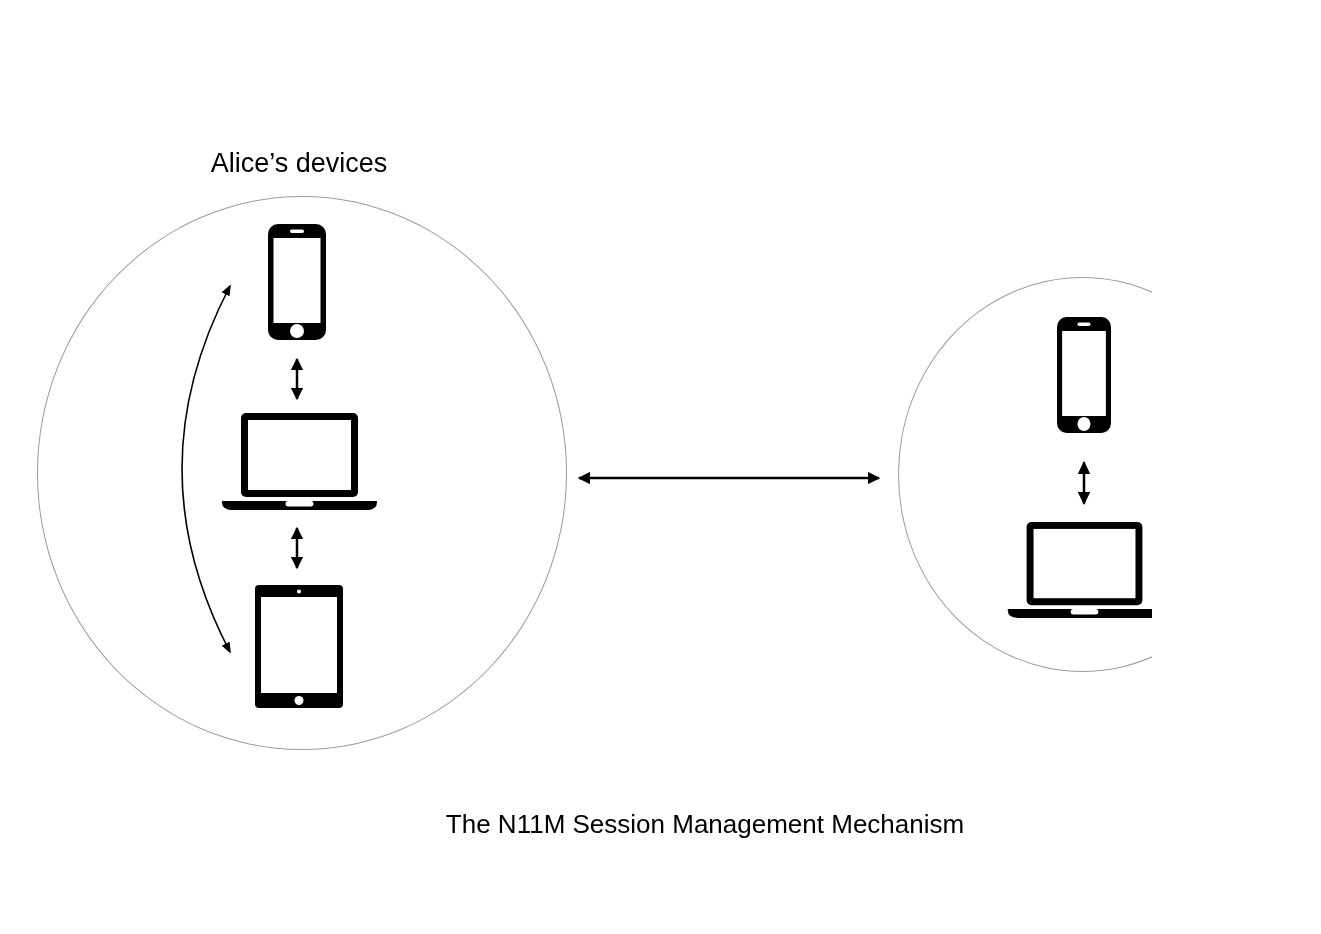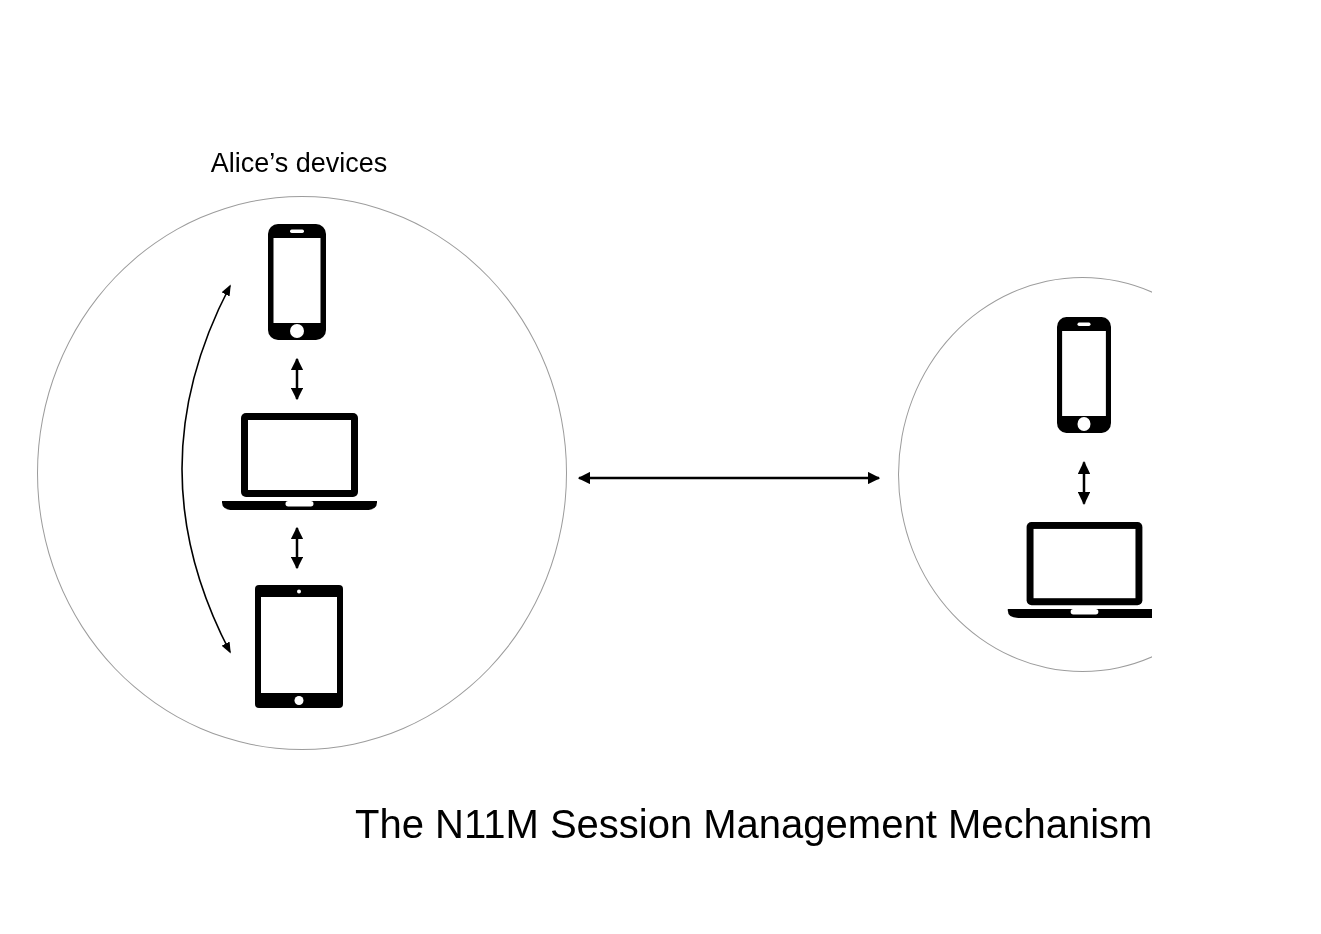--- a/index.html
+++ b/index.html
@@ -23,21 +23,21 @@
     position: absolute;
     text-align: center;
     font-size: 27px;
     line-height: 32px;
     color: #000000;
     white-space: nowrap;
   }
   .caption {
     position: absolute;
     text-align: center;
-    font-size: 40px;
+    font-size: 26px;
     line-height: 36px;
     color: #000000;
     white-space: nowrap;
   }
   svg { display: block; }
 </style>
 </head>
 <body>
 
 <div class="canvas">

